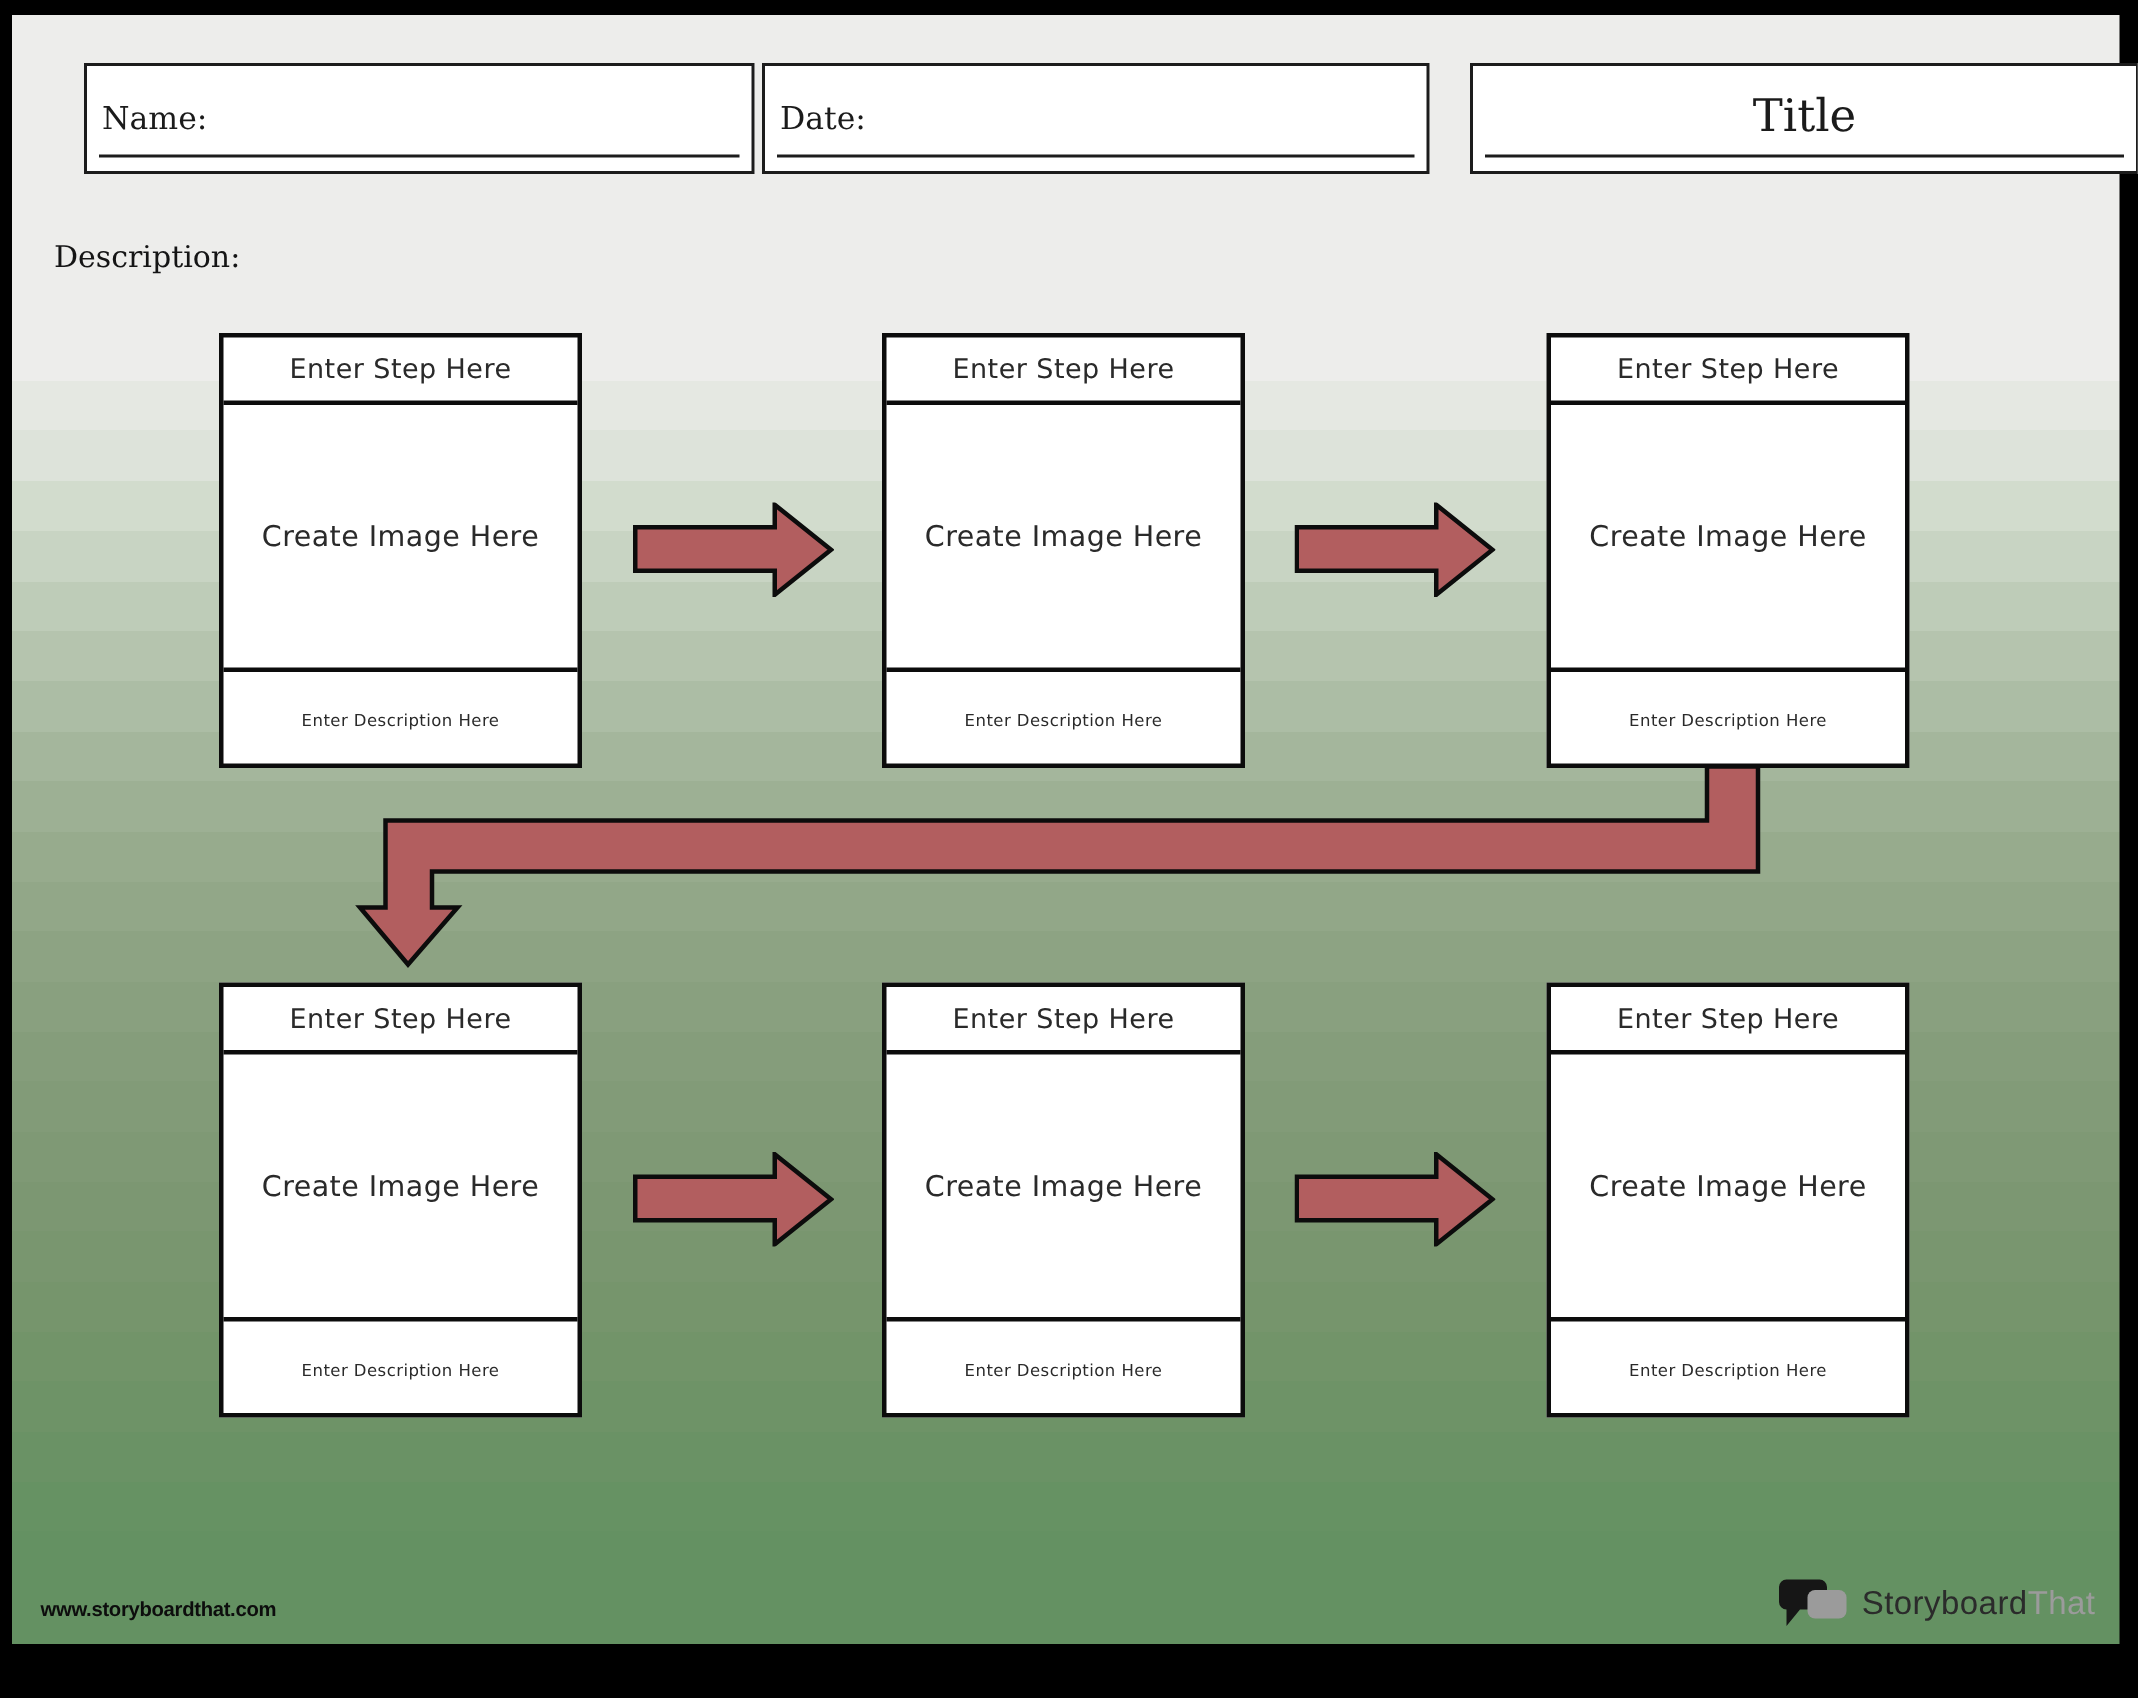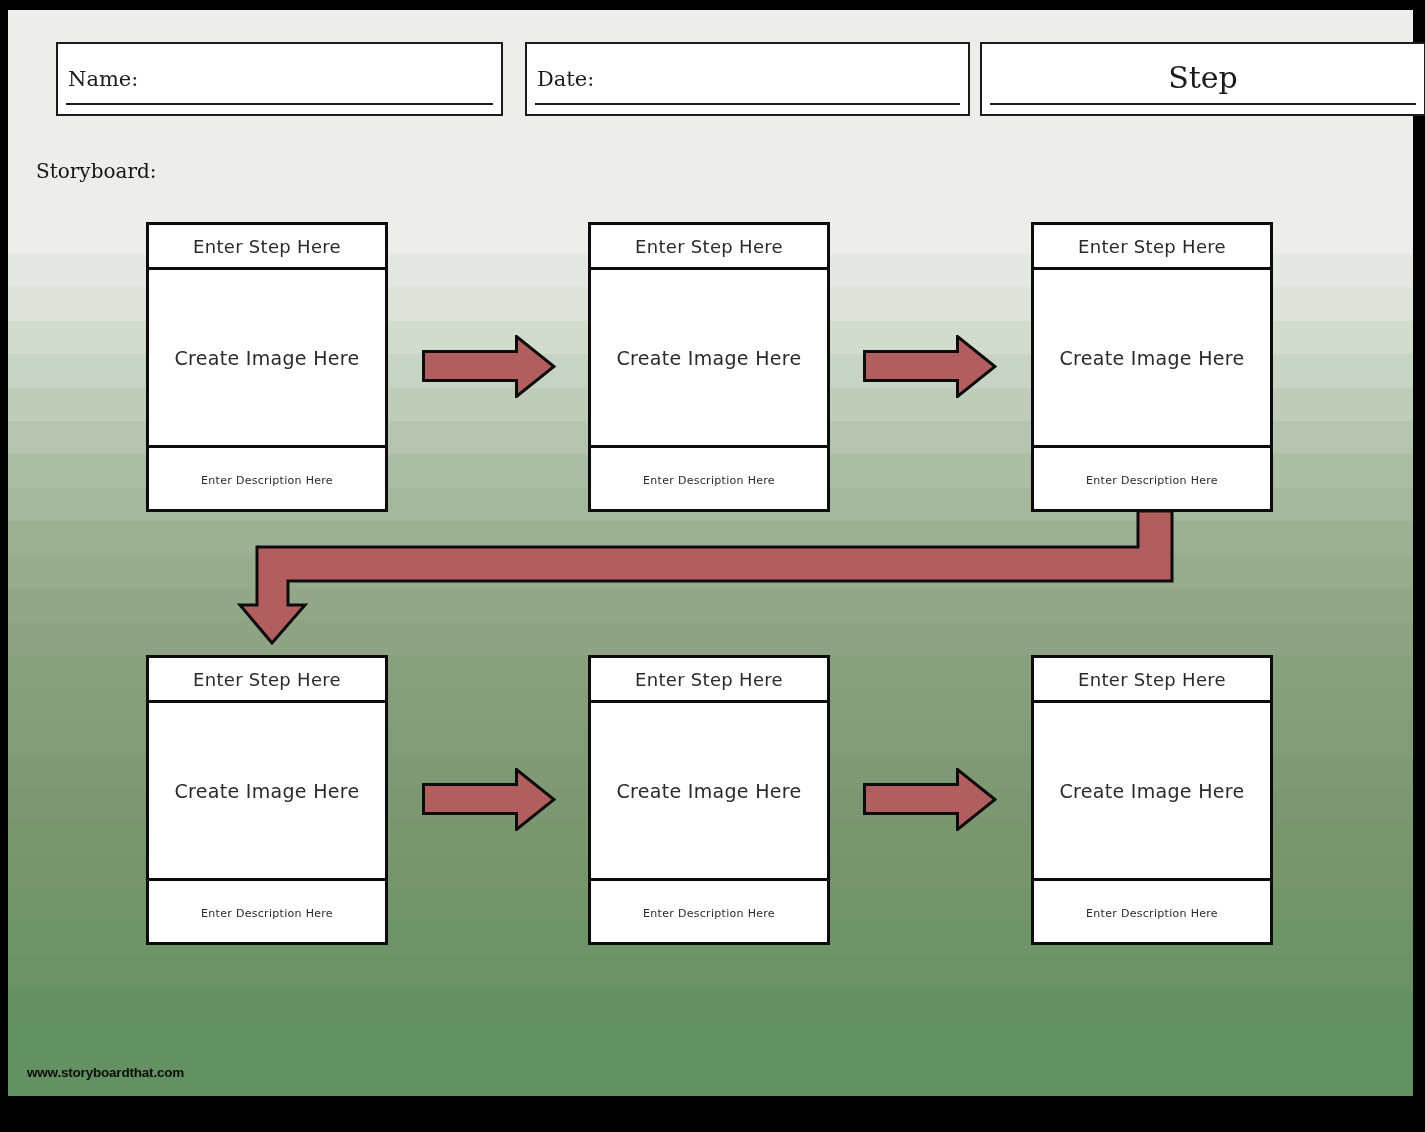--- a/index.html
+++ b/index.html
@@ -52,21 +52,21 @@
   }
   .field .underline{
     position:absolute;left:8px;right:8px;bottom:9px;height:2px;
     background:#1c1c1c;
   }
   .field .label{
     position:absolute;left:10px;top:23px;
     font-size:21px;
   }
   .field-name{left:20px;width:447px;}
-  .field-date{left:489px;width:445px;padding-left:40px;}
+  .field-date{left:472px;width:445px;padding-left:40px;}
   .field-title{left:944px;width:446px;text-align:center;}
   .field-title .title-text{
     position:absolute;left:0;right:0;top:16px;
     font-size:30px;
   }
   .directions{
     position:absolute;left:28px;top:149px;
     font-family:"DejaVu Serif", serif;
     font-size:20px;color:#151515;
   }
@@ -128,25 +128,25 @@
 
   <div class="field field-name">
     <span class="label">Name:</span>
     <div class="underline"></div>
   </div>
   <div class="field field-date">
     <span class="label">Date:</span>
     <div class="underline"></div>
   </div>
   <div class="field field-title">
-    <div class="title-text">Step</div>
+    <div class="title-text">Title</div>
     <div class="underline"></div>
   </div>
 
-  <div class="directions">Storyboard:</div>
+  <div class="directions">Description:</div>
 
   <div class="card c1">
     <div class="hd">Enter Step Here</div>
     <div class="img">Create Image Here</div>
     <div class="desc">Enter Description Here</div>
   </div>
   <div class="card c2">
     <div class="hd">Enter Step Here</div>
     <div class="img">Create Image Here</div>
     <div class="desc">Enter Description Here</div>
@@ -185,14 +185,23 @@
   <svg class="arrow a4" viewBox="0 0 134 63">
     <polygon points="1.5,16.5 94.5,16.5 94.5,1.5 132,31.5 94.5,61.5 94.5,45.5 1.5,45.5" stroke="#0c0c0c" stroke-width="3" fill="#b25e5f"></polygon>
   </svg>
 
   <svg class="wrap-arrow" viewBox="236 507 942 140">
     <polygon points="1138,511 1172,511 1172,581 288,581 288,605 305,605 272,643 240,605 257,605 257,547 1138,547" stroke="#0c0c0c" stroke-width="3" stroke-linejoin="miter" fill="#b25e5f"></polygon>
   </svg>
 
   <div class="site-url">www.storyboardthat.com</div>
 
+  <div class="logo">
+    <svg width="50" height="38" viewBox="0 0 50 38">
+      <path d="M8,3 h20 a5,5 0 0 1 5,5 v10 a5,5 0 0 1 -5,5 h-13 l-9,11 v-11 a5,5 0 0 1 -5,-5 v-10 a5,5 0 0 1 5,-5 z" fill="#161616"></path>
+      <rect x="20" y="10" width="26" height="19" rx="5" fill="#9b9b9b"></rect>
+    </svg>
+    <div>
+      <span class="word-dark">Storyboard</span><span class="word-gray">That</span>
+    </div>
+  </div>
 
 </div>
 
 </body></html>

